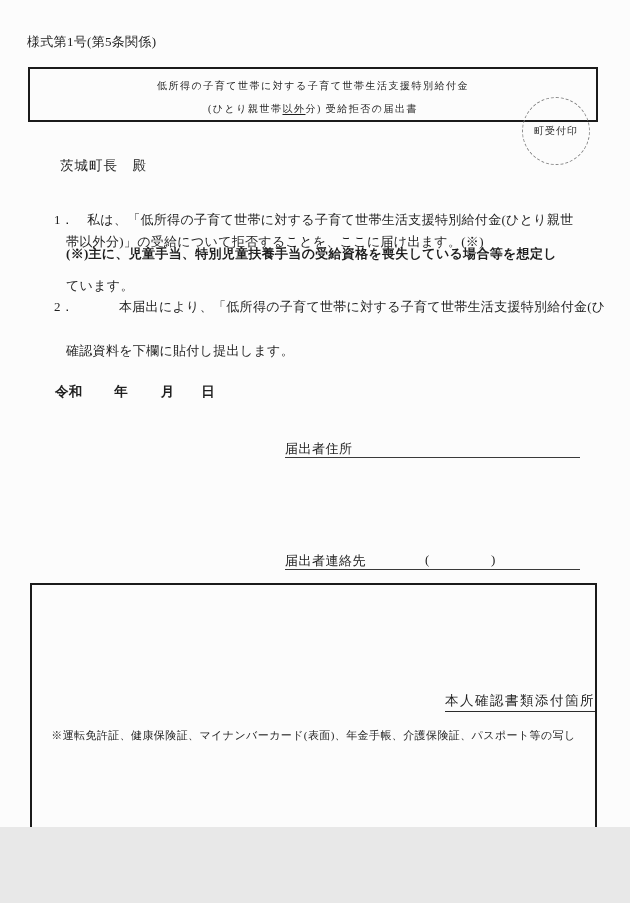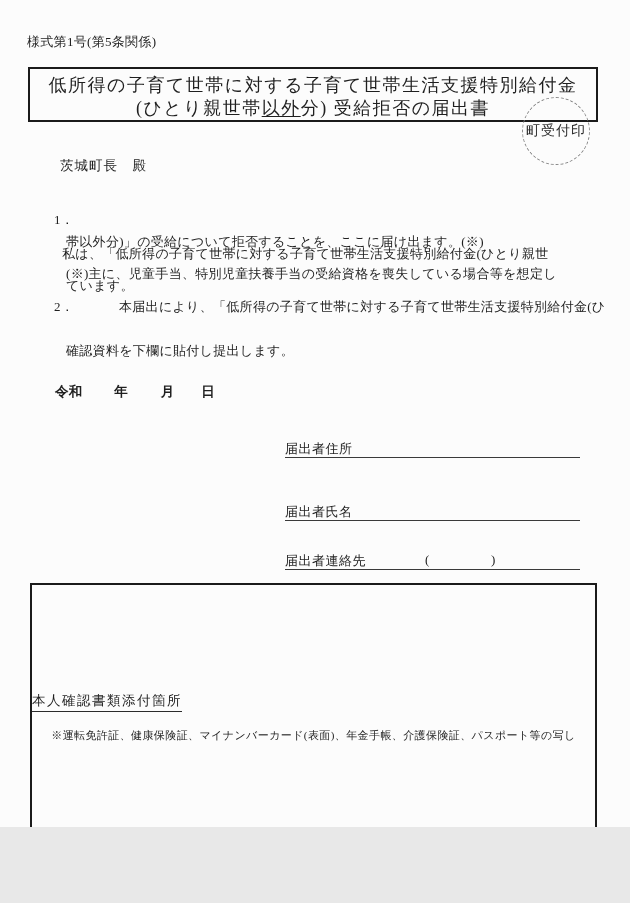--- a/index.html
+++ b/index.html
@@ -28,37 +28,37 @@
     position: absolute;
     left: 28px; top: 67px;
     width: 570px; height: 55px;
     border: 2px solid #1b1b1b;
     box-sizing: border-box;
     text-align: center;
     padding-top: 5px;
     z-index: 1;
   }
   .title-line {
-    font-size: 18px;
+    font-size: 10px;
     letter-spacing: 1.5px;
     line-height: 23px;
   }
   .u { text-decoration: underline; text-underline-offset: 2px; }
   .stamp-circle {
     position: absolute;
     left: 522px; top: 97px;
     width: 68px; height: 68px;
     border: 1.5px dashed #858585;
     border-radius: 50%;
     box-sizing: border-box;
     display: flex; align-items: center; justify-content: center;
     z-index: 2;
     background: transparent;
   }
-  .stamp-label { font-size: 14px; letter-spacing: 1px; color: #2b2b2b; }
+  .stamp-label { font-size: 10px; letter-spacing: 1px; color: #2b2b2b; }
   .addressee { left: 60px; top: 157px; font-size: 13.5px; letter-spacing: 1px; }
   .date-line { left: 55px; top: 383px; font-size: 13.5px; }
   .date-line span { display: inline-block; font-weight: bold; }
   .gap-year { margin-left: 28px; }
   .gap-month { margin-left: 29px; }
   .gap-day { margin-left: 23px; }
   .field {
     position: absolute;
     left: 285px;
     width: 295px;
@@ -72,21 +72,21 @@
   .attachment-box {
     position: absolute;
     left: 30px; top: 583px;
     width: 567px; height: 262px;
     border: 2px solid #1b1b1b;
     box-sizing: border-box;
   }
   .attachment-title-row {
     position: absolute;
     top: 106px; left: 0; right: 0;
-    text-align: left;
+    text-align: right;
   }
   .attachment-title {
     display: inline-block;
     font-size: 13.5px;
     letter-spacing: 1.5px;
     border-bottom: 1px solid #2b2b2b;
     padding-bottom: 1px;
   }
   .attachment-note-row {
     position: absolute;
@@ -107,43 +107,40 @@
     <div class="title-line"><span>(ひとり親世帯</span><span class="u">以外</span><span>分) 受給拒否の届出書</span></div>
   </div>
 
   <div class="stamp-circle">
     <span class="stamp-label">町受付印</span>
   </div>
 
   <div class="t addressee">茨城町長　殿</div>
 
   <div class="t" style="left:54px; top:211px;">1．</div>
-  <div class="t" style="left:62px; top:211px;margin-top:34px;">私は、「低所得の子育て世帯に対する子育て世帯生活支援特別給付金(ひとり親世</div>
+  <div class="t" style="left:87px; top:211px;">私は、「低所得の子育て世帯に対する子育て世帯生活支援特別給付金(ひとり親世</div>
   <div class="t" style="left:66px; top:233px;">帯以外分)」の受給について拒否することを、ここに届け出ます。(※)</div>
-  <div class="t" style="left:66px; top:265px;">(※)主に、児童手当、特別児童扶養手当の受給資格を喪失している場合等を想定し</div>
+  <div class="t" style="left:66px; top:245px;font-weight:bold;">(※)主に、児童手当、特別児童扶養手当の受給資格を喪失している場合等を想定し</div>
   <div class="t" style="left:66px; top:277px;">ています。</div>
 
   <div class="t" style="left:54px; top:298px;">2．</div>
   <div class="t" style="left:79px; top:298px;margin-left:40px;">本届出により、「低所得の子育て世帯に対する子育て世帯生活支援特別給付金(ひ</div>
   <div class="t" style="left:66px; top:342px;">確認資料を下欄に貼付し提出します。</div>
 
   <div class="t date-line">
     <span>令和</span>
     <span class="gap-year">年</span>
     <span class="gap-month">月</span>
     <span class="gap-day">日</span>
   </div>
 
   <div class="field" style="top:440px;">
     <span>届出者住所</span>
   </div>
 
-  <div class="field" style="top:503px;">
-    <span>届出者氏名</span>
-  </div>
 
   <div class="field" style="top:552px;">
     <span>届出者連絡先</span>
     <span class="paren" style="left:140px;">(</span>
     <span class="paren" style="left:206px;">)</span>
   </div>
 
   <div class="attachment-box">
     <div class="attachment-title-row">
       <span class="attachment-title">本人確認書類添付箇所</span>

